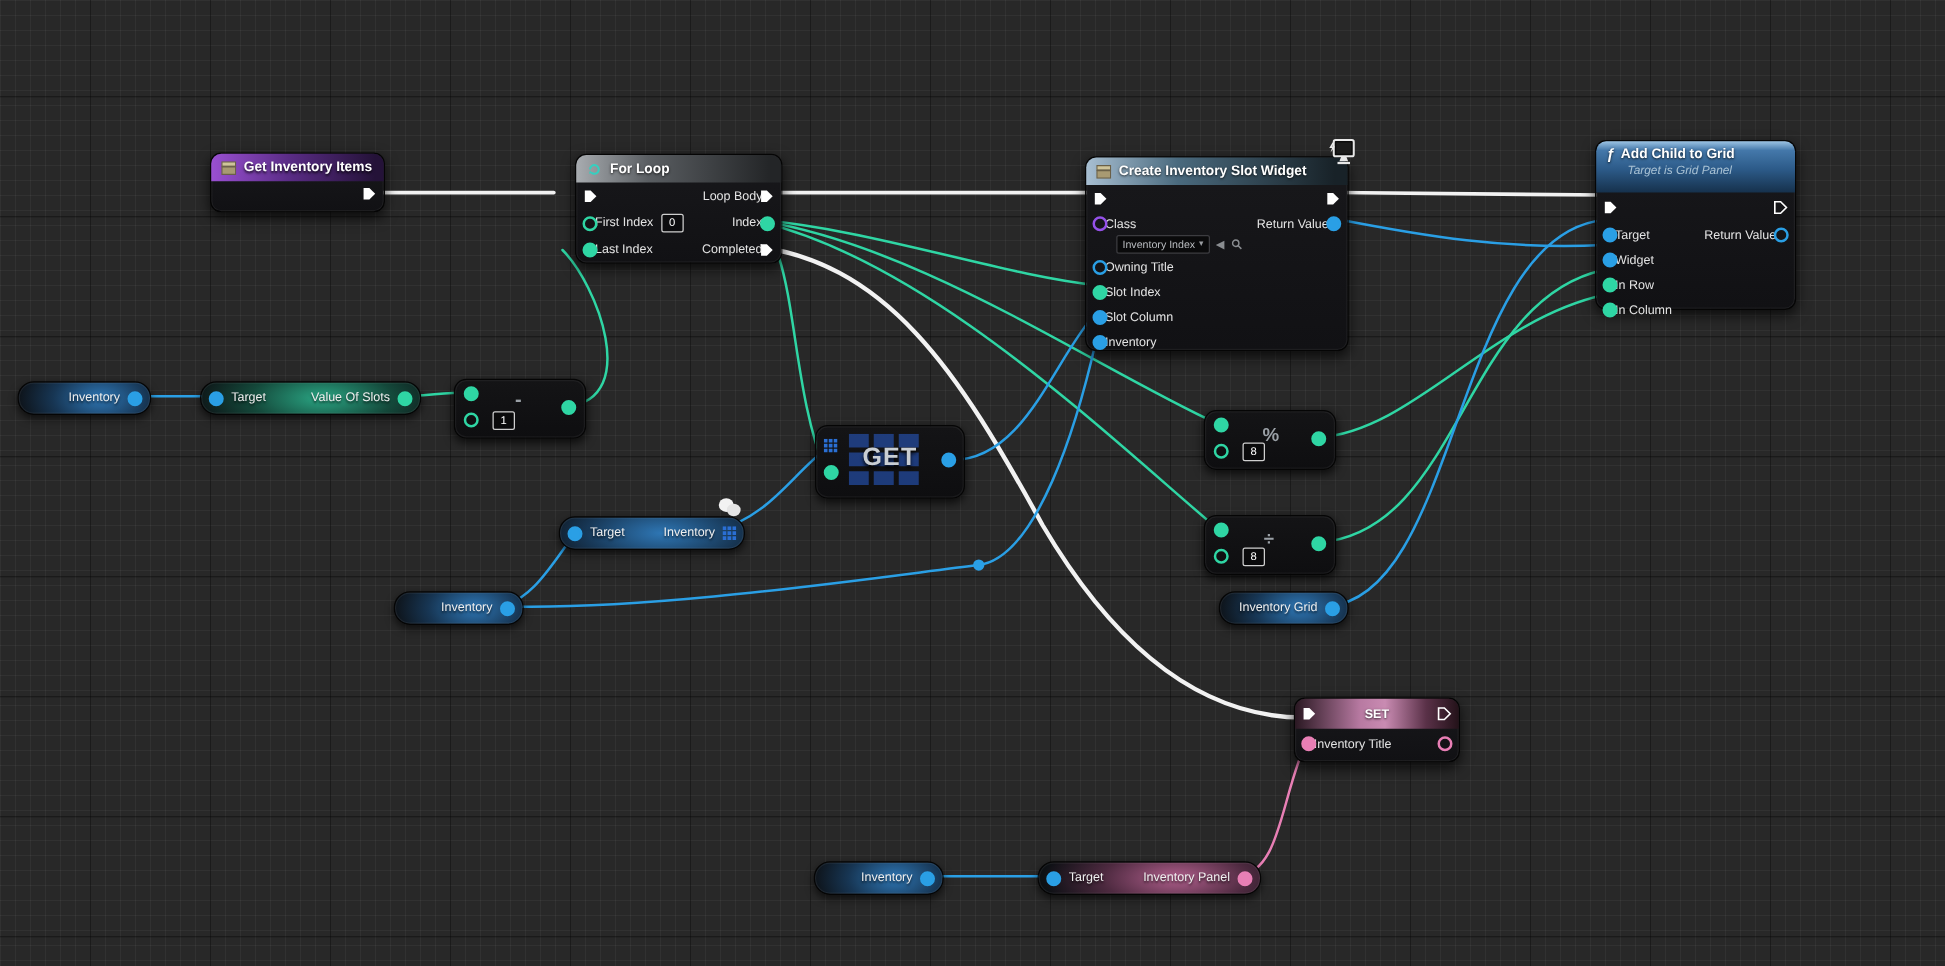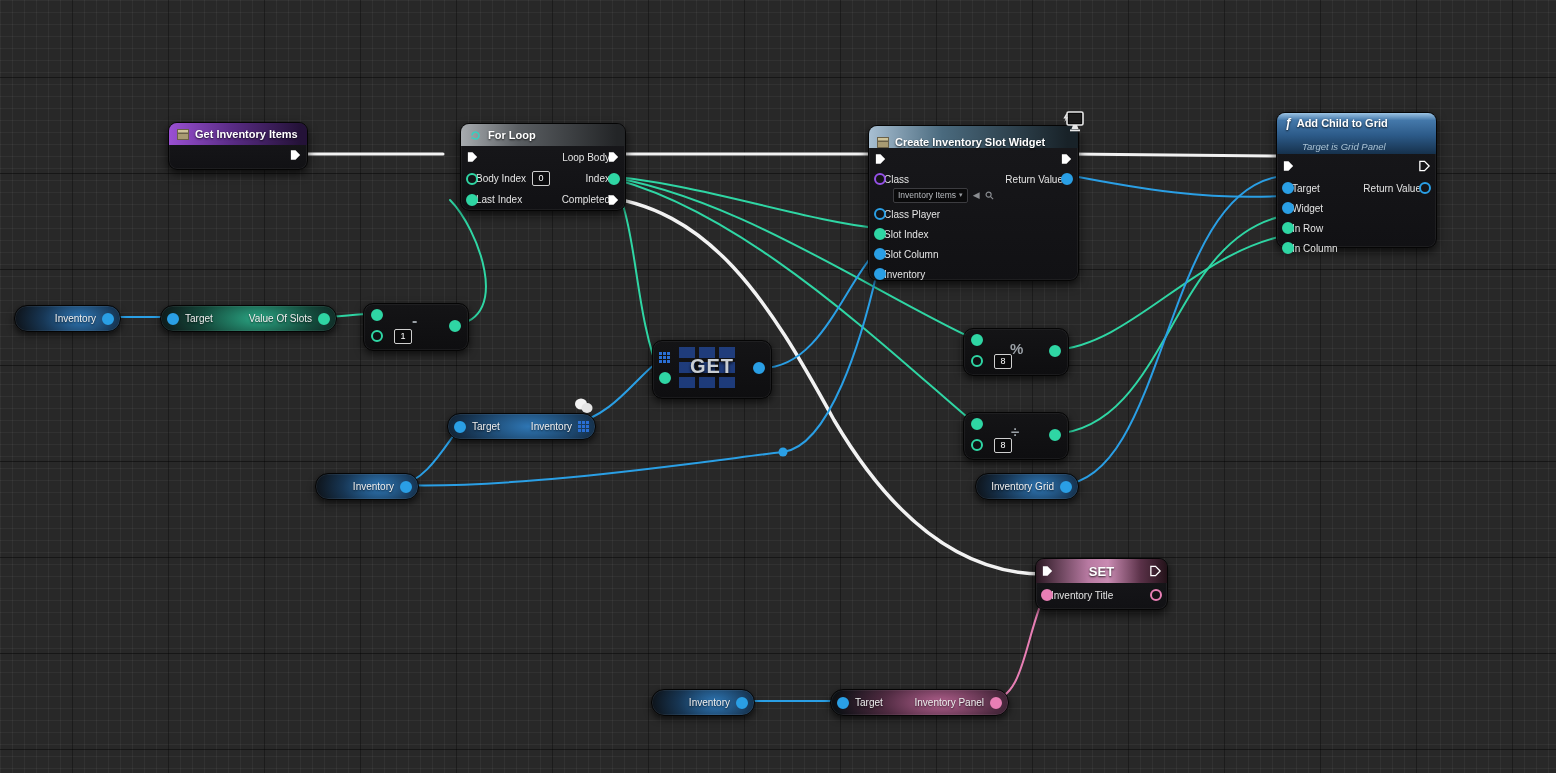--- a/index.html
+++ b/index.html
@@ -20,25 +20,25 @@
   .w-pink{stroke:var(--c-pink,#e87fb5);stroke-width:2;fill:none;stroke-linecap:round;}
 
   .node{position:absolute;z-index:2;background:linear-gradient(#18181b,#111114);
     border:1px solid #050505;border-radius:9px;
     box-shadow:0 4px 10px rgba(0,0,0,.7), inset 0 0 0 1px rgba(255,255,255,.05);}
   .hdr{display:flex;align-items:center;gap:6px;height:22px;padding:0 8px;
     border-radius:8px 8px 0 0;font-size:11px;font-weight:bold;color:#fff;
     text-shadow:0 1px 2px rgba(0,0,0,.8);white-space:nowrap;}
   .hdr-purple{background:linear-gradient(90deg,#9a50d2,#5a2c86 45%,#241238 95%);}
   .hdr-gray{background:linear-gradient(90deg,#a8acb0,#5a5e62 35%,#232527 95%);}
-  .hdr-steel{background:linear-gradient(90deg,#a8bfd2,#4a6a7e 35%,#182228 95%);align-items:flex-end;}
+  .hdr-steel{background:linear-gradient(90deg,#a8bfd2,#4a6a7e 35%,#182228 95%);}
   .hdr-blue{background:linear-gradient(180deg,#9cc4e4 0%,#4478aa 18%,#2c5a88 55%,#16314c 100%);}
   .hdr2{display:block;height:38px;padding:3px 8px 0 8px;border-radius:8px 8px 0 0;}
   .hdr2 .t1{display:flex;gap:5px;align-items:center;font-size:11px;font-weight:bold;color:#fff;text-shadow:0 1px 2px rgba(0,0,0,.8);}
-  .hdr2 .t2{font-size:9.5px;font-style:italic;color:#a9c2d4;margin-left:17px;margin-top:11px;}
+  .hdr2 .t2{font-size:9.5px;font-style:italic;color:#a9c2d4;margin-left:17px;margin-top:1px;}
   .hdr-set{background:linear-gradient(90deg,#2a1822 0%,#b87aa2 40%,#c98bb2 55%,#5a3148 80%,#231219 100%);
     display:flex;align-items:center;height:24px;border-radius:8px 8px 0 0;padding:0 6px;position:relative;}
 
   .row{position:relative;height:20px;display:flex;align-items:center;font-size:10px;color:#e4e4e4;}
   .row .lbl{margin-left:15px;white-space:nowrap;}
   .row .rlbl{margin-left:auto;margin-right:15px;white-space:nowrap;}
   .pin{position:absolute;top:50%;transform:translateY(-50%);}
   .pin.in{left:5px;} .pin.out{right:5px;}
   .pc{width:8px;height:8px;border-radius:50%;display:block;border:2px solid;}
   .pc.int{border-color:var(--c-int,#2fd6a4);} .pc.int.f{background:var(--c-int,#2fd6a4);}
@@ -146,21 +146,21 @@
       <span class="pin out">
           <svg class="execp" viewBox="0 0 14 14">
             <path d="M2 2 h5 l5 5 -5 5 h-5 z" fill="#fff"></path>
           </svg>
         </span>
     </div>
     <div class="row" style="height:21px;">
       <span class="pin in">
           <span class="pc int"></span>
         </span>
-      <span class="lbl">Body Index</span>
+      <span class="lbl">First Index</span>
       <span class="vbox">0</span>
       <span class="rlbl">Index</span>
       <span class="pin out">
           <span class="pc int f"></span>
         </span>
     </div>
     <div class="row" style="height:21px;gap:15px;">
       <span class="pin in">
           <span class="pc int f"></span>
         </span>
@@ -199,34 +199,34 @@
           <span class="pc cls"></span>
         </span>
       <span class="lbl">Class</span>
       <span class="rlbl">Return Value</span>
       <span class="pin out">
           <span class="pc obj f"></span>
         </span>
     </div>
     <div class="ddrow">
       <span class="dd">
-        <span>Inventory Items</span>
+        <span>Inventory Index</span>
         <span class="ddarr">▾</span>
       </span>
       <span class="iconbtn">◀</span>
       <svg width="9" height="9" viewBox="0 0 10 10">
           <circle cx="4" cy="4" r="2.8" fill="none" stroke="#8a8d91" stroke-width="1.3"></circle>
           <line x1="6.2" y1="6.2" x2="9" y2="9" stroke="#8a8d91" stroke-width="1.3"></line>
         </svg>
     </div>
     <div class="row">
       <span class="pin in">
           <span class="pc obj"></span>
         </span>
-      <span class="lbl">Class Player</span>
+      <span class="lbl">Owning Title</span>
     </div>
     <div class="row">
       <span class="pin in">
           <span class="pc int f"></span>
         </span>
       <span class="lbl">Slot Index</span>
     </div>
     <div class="row">
       <span class="pin in">
           <span class="pc obj f"></span>
@@ -427,21 +427,21 @@
     <span class="pc obj f"></span>
   </div>
 
   <div class="node" style="left:1035px;top:558px;width:131px;height:50px;">
     <div class="hdr-set">
       <span class="pin" style="left:5px;">
           <svg class="execp" viewBox="0 0 14 14">
             <path d="M2 2 h5 l5 5 -5 5 h-5 z" fill="#fff"></path>
           </svg>
         </span>
-      <span style="flex:1;text-align:center;font-size:13px;font-weight:bold;color:#fff;text-shadow:0 1px 2px rgba(0,0,0,.8);">SET</span>
+      <span style="flex:1;text-align:center;font-size:10px;font-weight:bold;color:#fff;text-shadow:0 1px 2px rgba(0,0,0,.8);">SET</span>
       <span class="pin" style="right:5px;">
           <svg class="execp" viewBox="0 0 14 14">
             <path d="M2 2 h5 l5 5 -5 5 h-5 z" fill="none" stroke="#fff" stroke-width="1.4"></path>
           </svg>
         </span>
     </div>
     <div class="row" style="height:24px;">
       <span class="pin in">
           <span class="pc pnk f"></span>
         </span>

